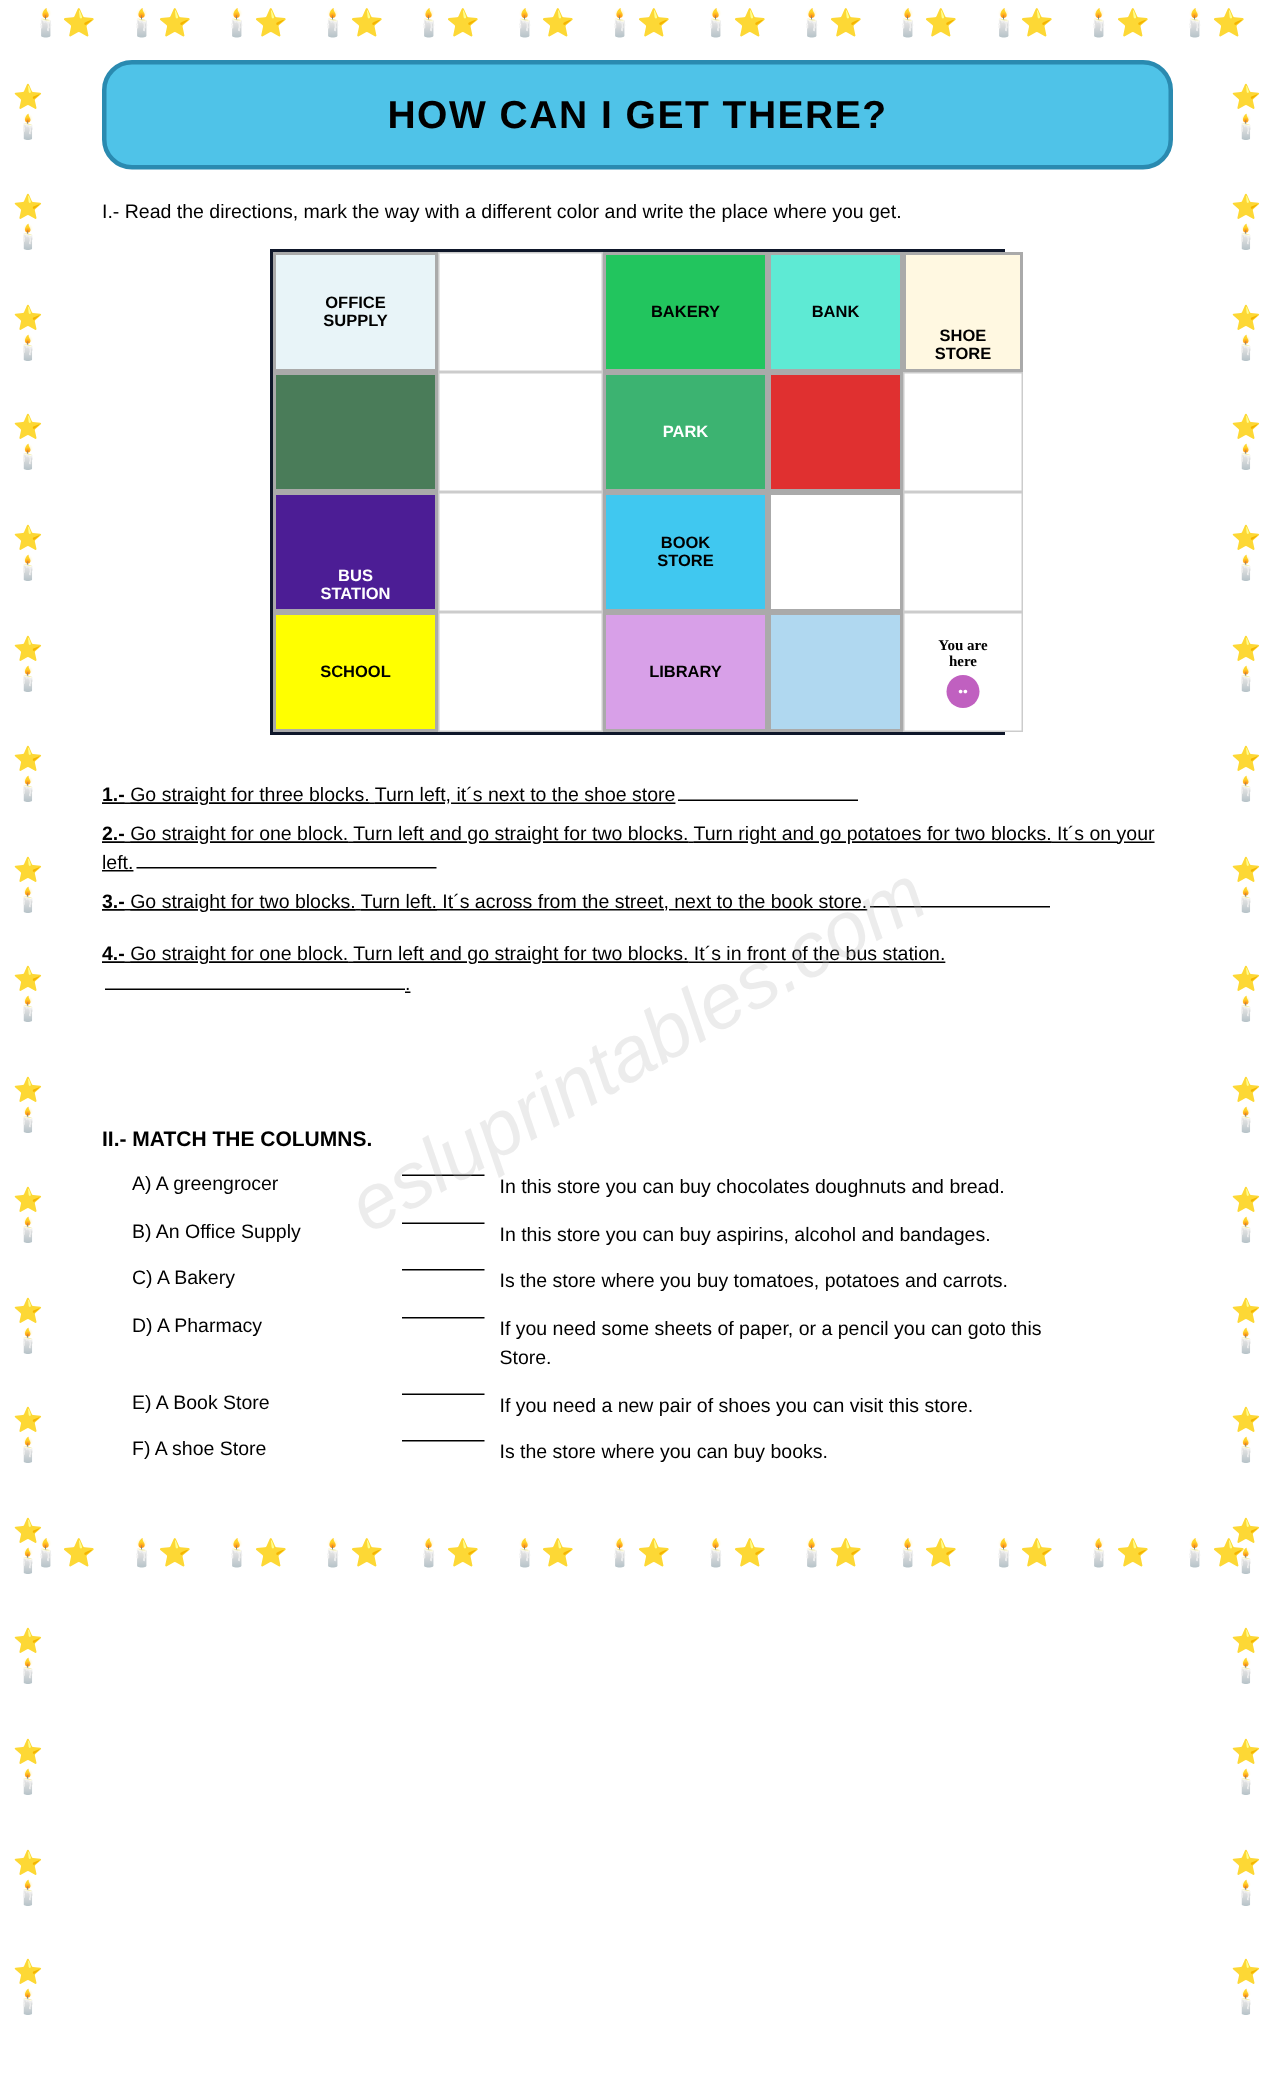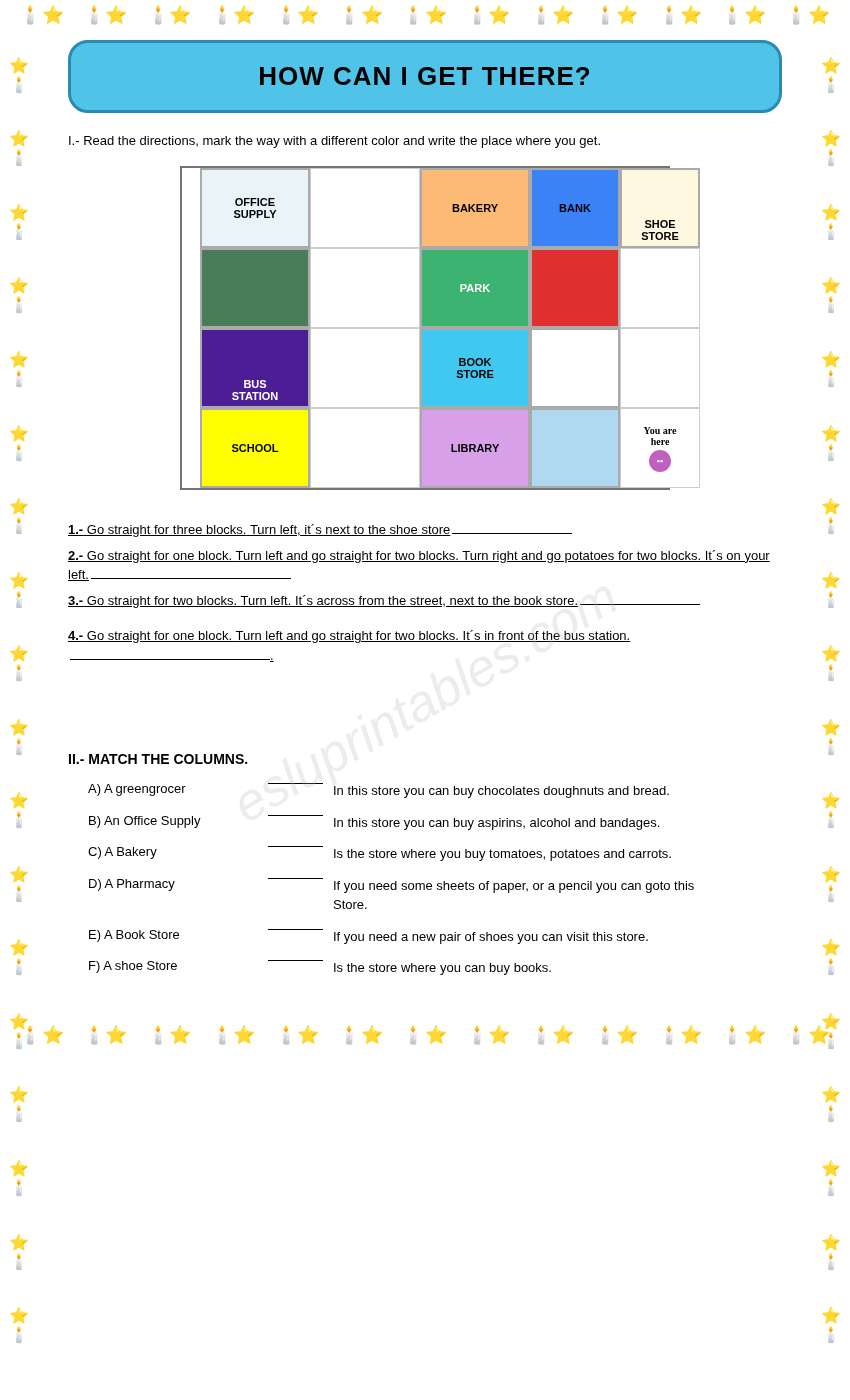--- a/index.html
+++ b/index.html
@@ -93,40 +93,39 @@
     .map-container {
       margin: 0 auto 20px auto;
       width: 490px;
     }
 
     .map-grid {
       display: grid;
       grid-template-columns: 110px 110px 110px 90px 80px;
       grid-template-rows: 80px 80px 80px 80px;
       gap: 0;
-      border: 2px solid #737373;
+      border: 2px solid #0f172a;
       position: relative;
-      padding-left: 18px;
     }
 
     .map-cell {
       border: 1px solid #999;
       display: flex;
       align-items: center;
       justify-content: center;
       text-align: center;
       font-size: 11px;
       font-weight: bold;
       padding: 4px;
       position: relative;
     }
 
     .cell-office-supply { background: #e8f4f8; border: 2px solid #aaa; }
-    .cell-bakery { background: #fdba74; border: 2px solid #aaa; }
-    .cell-bank { background: #3b82f6; border: 2px solid #aaa; }
+    .cell-bakery { background: #22c55e; border: 2px solid #aaa; }
+    .cell-bank { background: #5eead4; border: 2px solid #aaa; }
     .cell-shoe-store { background: #fff8e1; border: 2px solid #aaa; align-items: flex-end; }
 
     .cell-dark-green { background: #4a7c59; border: 2px solid #aaa; }
     .cell-park { background: #3cb371; border: 2px solid #aaa; color: #fff; }
     .cell-red { background: #e03030; border: 2px solid #aaa; }
 
     .cell-bus-station { background: #4c1d95; border: 2px solid #aaa; color: #fff; align-items: flex-end; }
     .cell-book-store { background: #40c8f0; border: 2px solid #aaa; }
     .cell-empty-right { background: #fff; border: 2px solid #aaa; }
 

